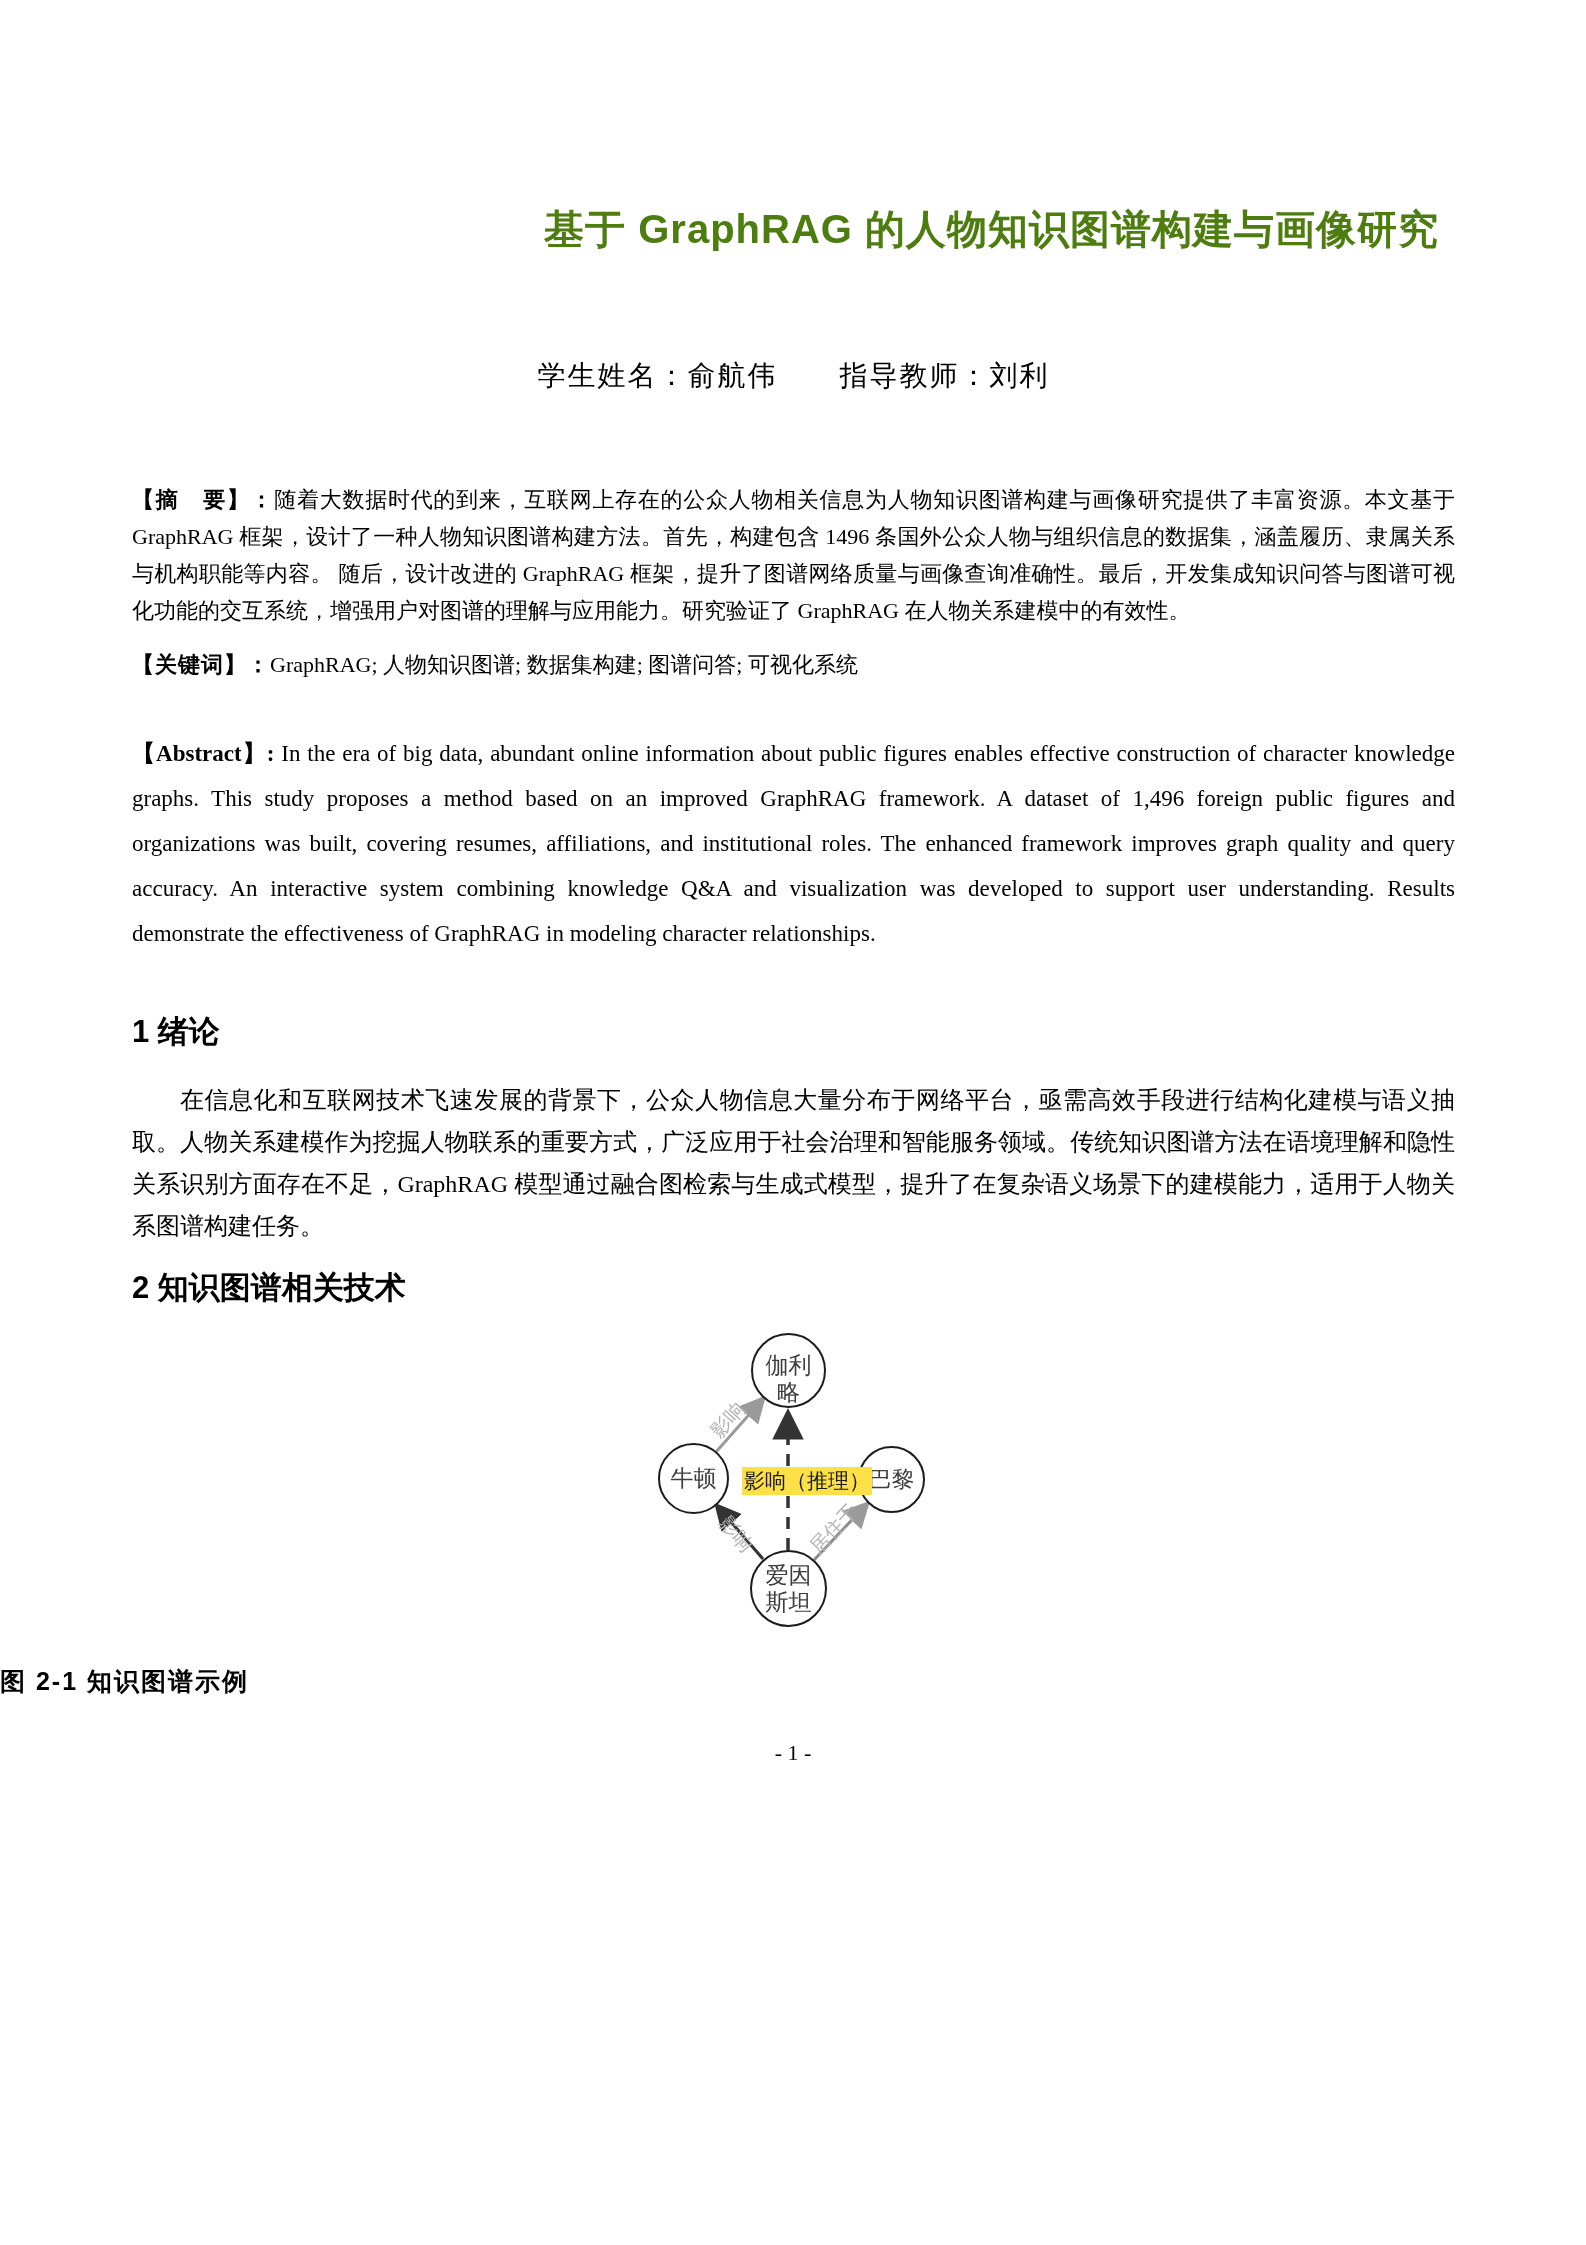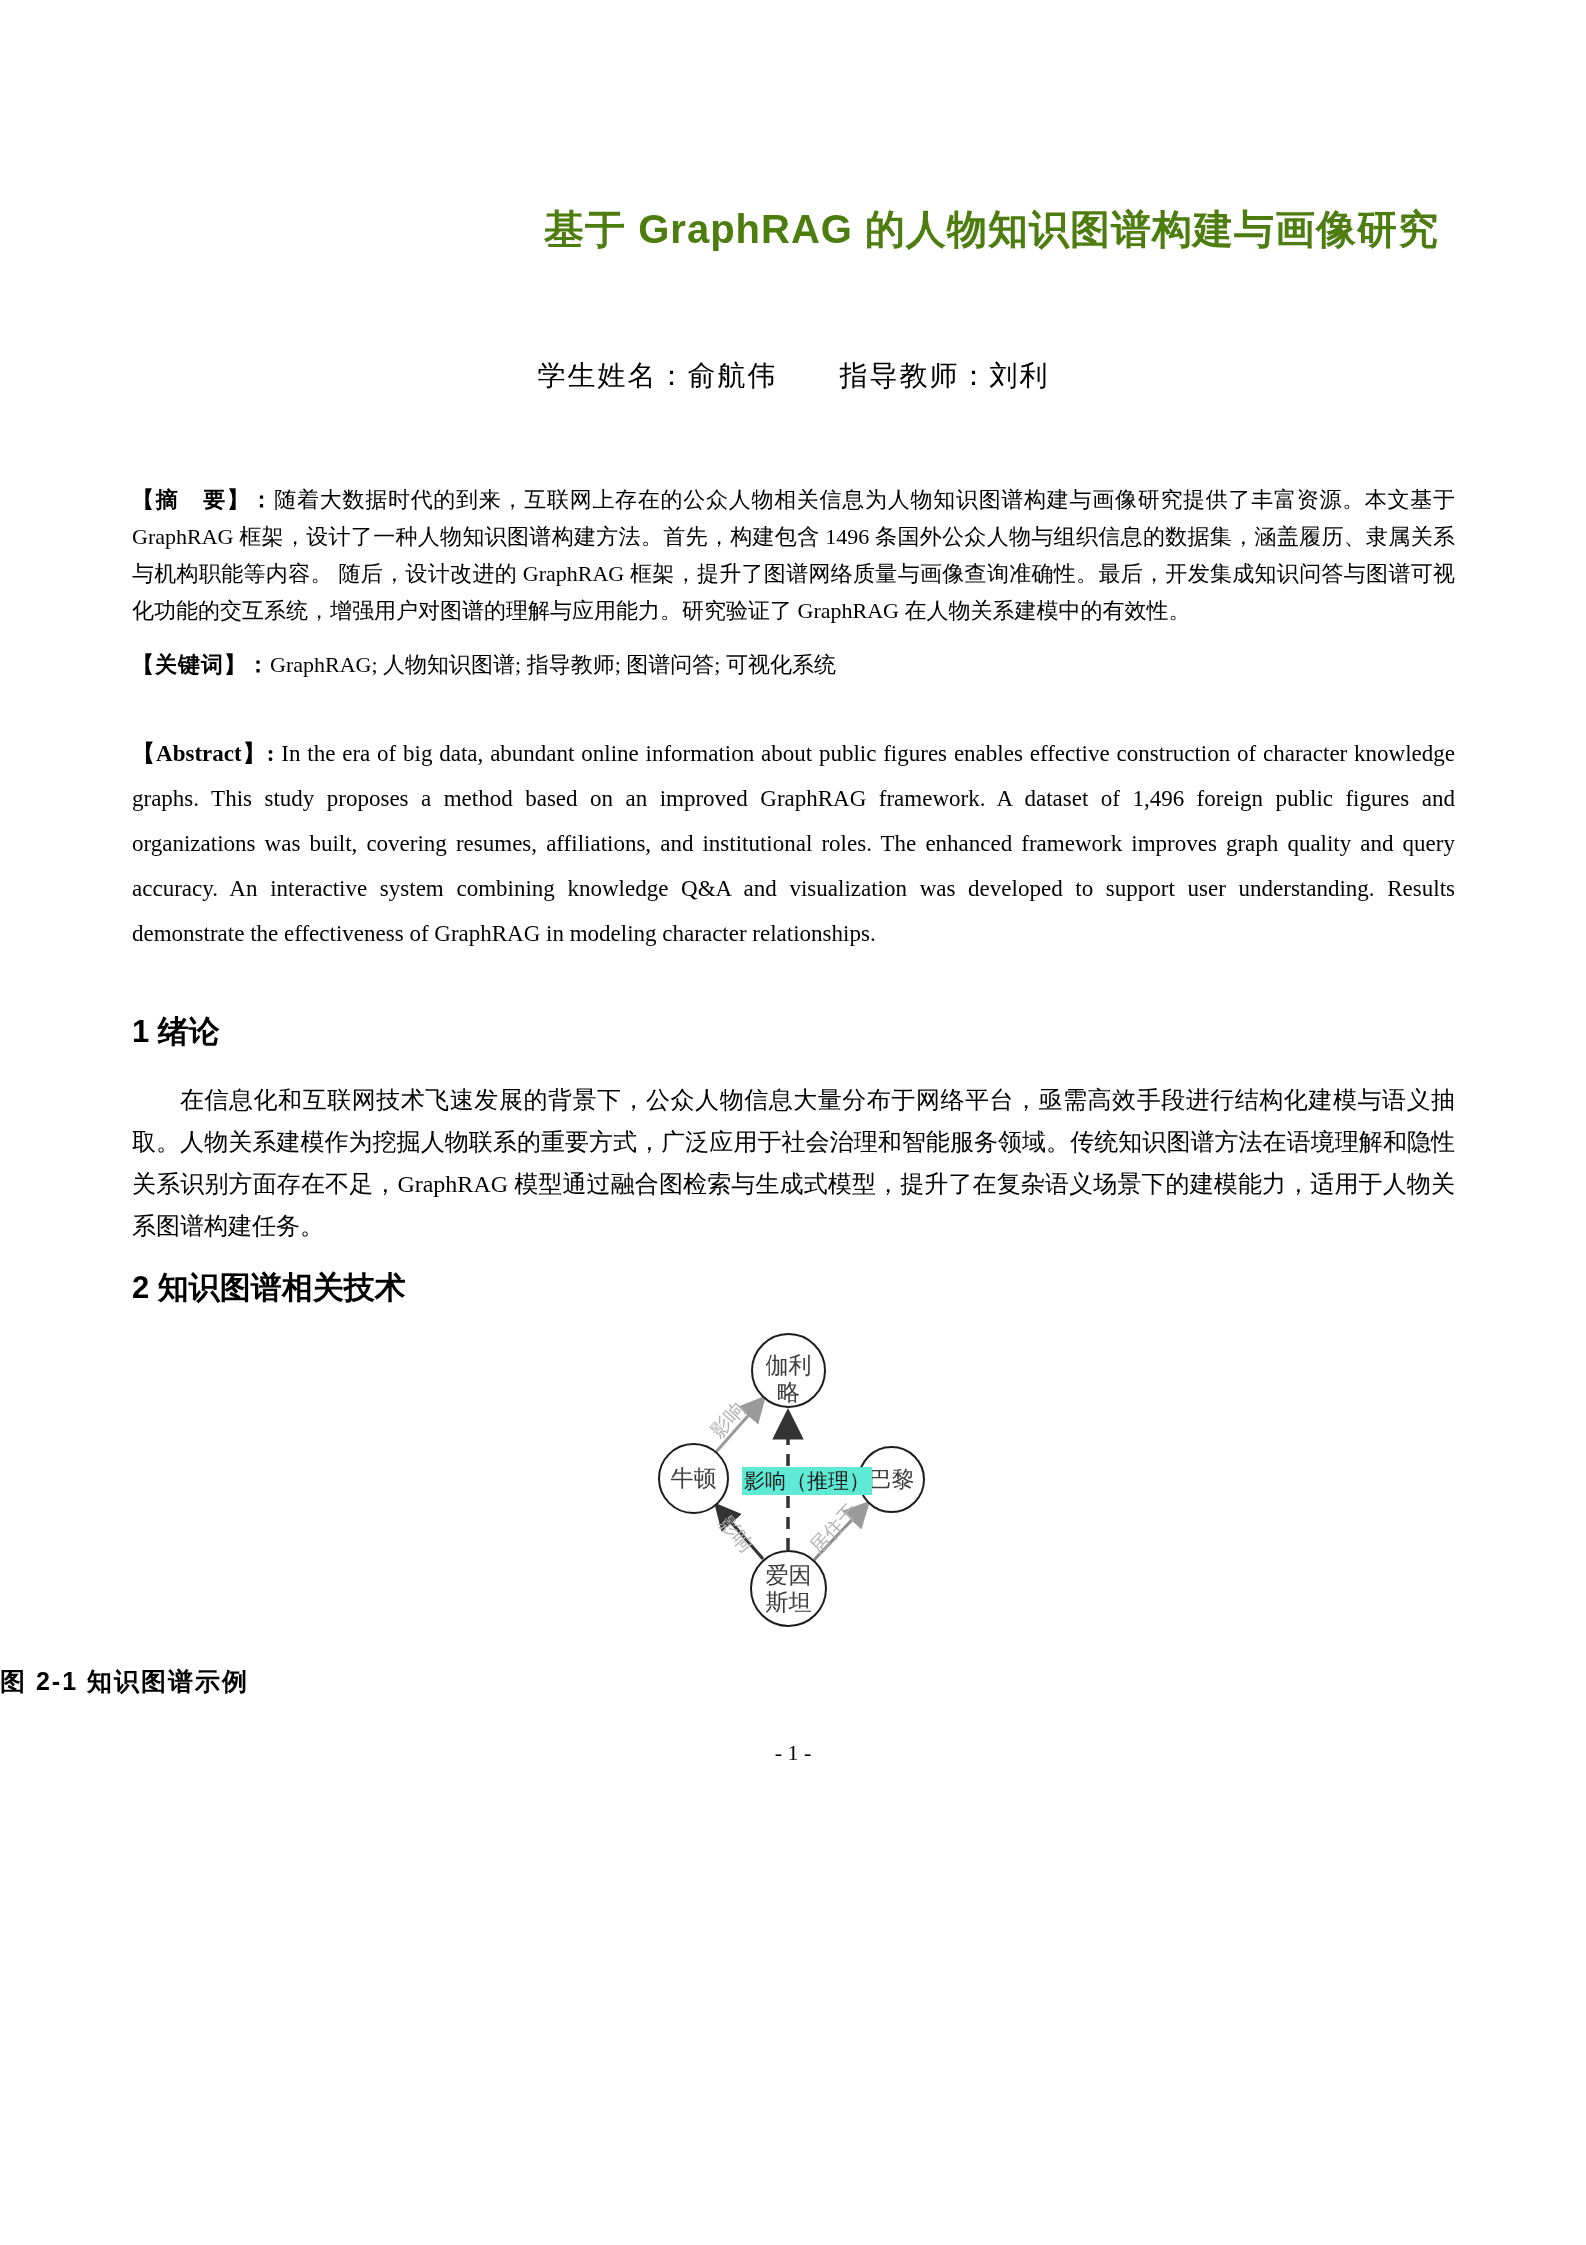--- a/index.html
+++ b/index.html
@@ -93,21 +93,21 @@
     position:absolute;
     color:#b2b2b2; font-size:20px; white-space:nowrap;
     transform-origin:center center;
   }
   #label-ng { left:728px; top:93px;  transform:translate(-50%,-50%) rotate(-48deg); }
   #label-en { left:736px; top:207px; transform:translate(-50%,-50%) rotate(49deg); }
   #label-ep { left:834px; top:202px; transform:translate(-50%,-50%) rotate(-47deg); }
   #label-eg {
     left:742px; top:140px;
     color:#1a1a1a; font-size:21px; white-space:nowrap;
-    transform:none; background:#5eead4; padding:0 2px;
+    transform:none; background:#fde047; padding:0 2px;
   }
 
   .fig-caption {
     margin:0; padding-top:6px;
     text-align:left;
     font-family:"Liberation Sans","DejaVu Sans",sans-serif;
     font-weight:700; font-size:25px; letter-spacing:2px;
   }
 
   .page-number {
@@ -120,21 +120,21 @@
 
 <div class="content">
 
   <h1 class="title">基于 GraphRAG 的人物知识图谱构建与画像研究</h1>
 
   <p class="byline"><span>学生姓名：俞航伟</span><span class="gap"></span><span>指导教师：刘利</span></p>
 
 
   <p class="abs-zh"><b>【摘　要】：</b><span>随着大数据时代的到来，互联网上存在的公众人物相关信息为人物知识图谱构建与画像研究提供了丰富资源。本文基于 GraphRAG 框架，设计了一种人物知识图谱构建方法。首先，构建包含 1496 条国外公众人物与组织信息的数据集，涵盖履历、隶属关系与机构职能等内容。 随后，设计改进的 GraphRAG 框架，提升了图谱网络质量与画像查询准确性。最后，开发集成知识问答与图谱可视化功能的交互系统，增强用户对图谱的理解与应用能力。研究验证了 GraphRAG 在人物关系建模中的有效性。</span></p>
 
-  <p class="kw-zh"><b>【关键词】：</b><span>GraphRAG; 人物知识图谱; 指导教师; 图谱问答; 可视化系统</span></p>
+  <p class="kw-zh"><b>【关键词】：</b><span>GraphRAG; 人物知识图谱; 数据集构建; 图谱问答; 可视化系统</span></p>
 
   <p class="abs-en"><b>【Abstract】: </b><span>In the era of big data, abundant online information about public figures enables effective construction of character knowledge graphs. This study proposes a method based on an improved GraphRAG framework. A dataset of 1,496 foreign public figures and organizations was built, covering resumes, affiliations, and institutional roles. The enhanced framework improves graph quality and query accuracy. An interactive system combining knowledge Q&amp;A and visualization was developed to support user understanding. Results demonstrate the effectiveness of GraphRAG in modeling character relationships.</span></p>
 
 
   <h2 class="sec-heading" id="sec1-heading">1 绪论</h2>
 
   <p class="body-para">在信息化和互联网技术飞速发展的背景下，公众人物信息大量分布于网络平台，亟需高效手段进行结构化建模与语义抽取。人物关系建模作为挖掘人物联系的重要方式，广泛应用于社会治理和智能服务领域。传统知识图谱方法在语境理解和隐性关系识别方面存在不足，GraphRAG 模型通过融合图检索与生成式模型，提升了在复杂语义场景下的建模能力，适用于人物关系图谱构建任务。</p>
 
   <h2 class="sec-heading" id="sec2-heading">2 知识图谱相关技术</h2>
 

